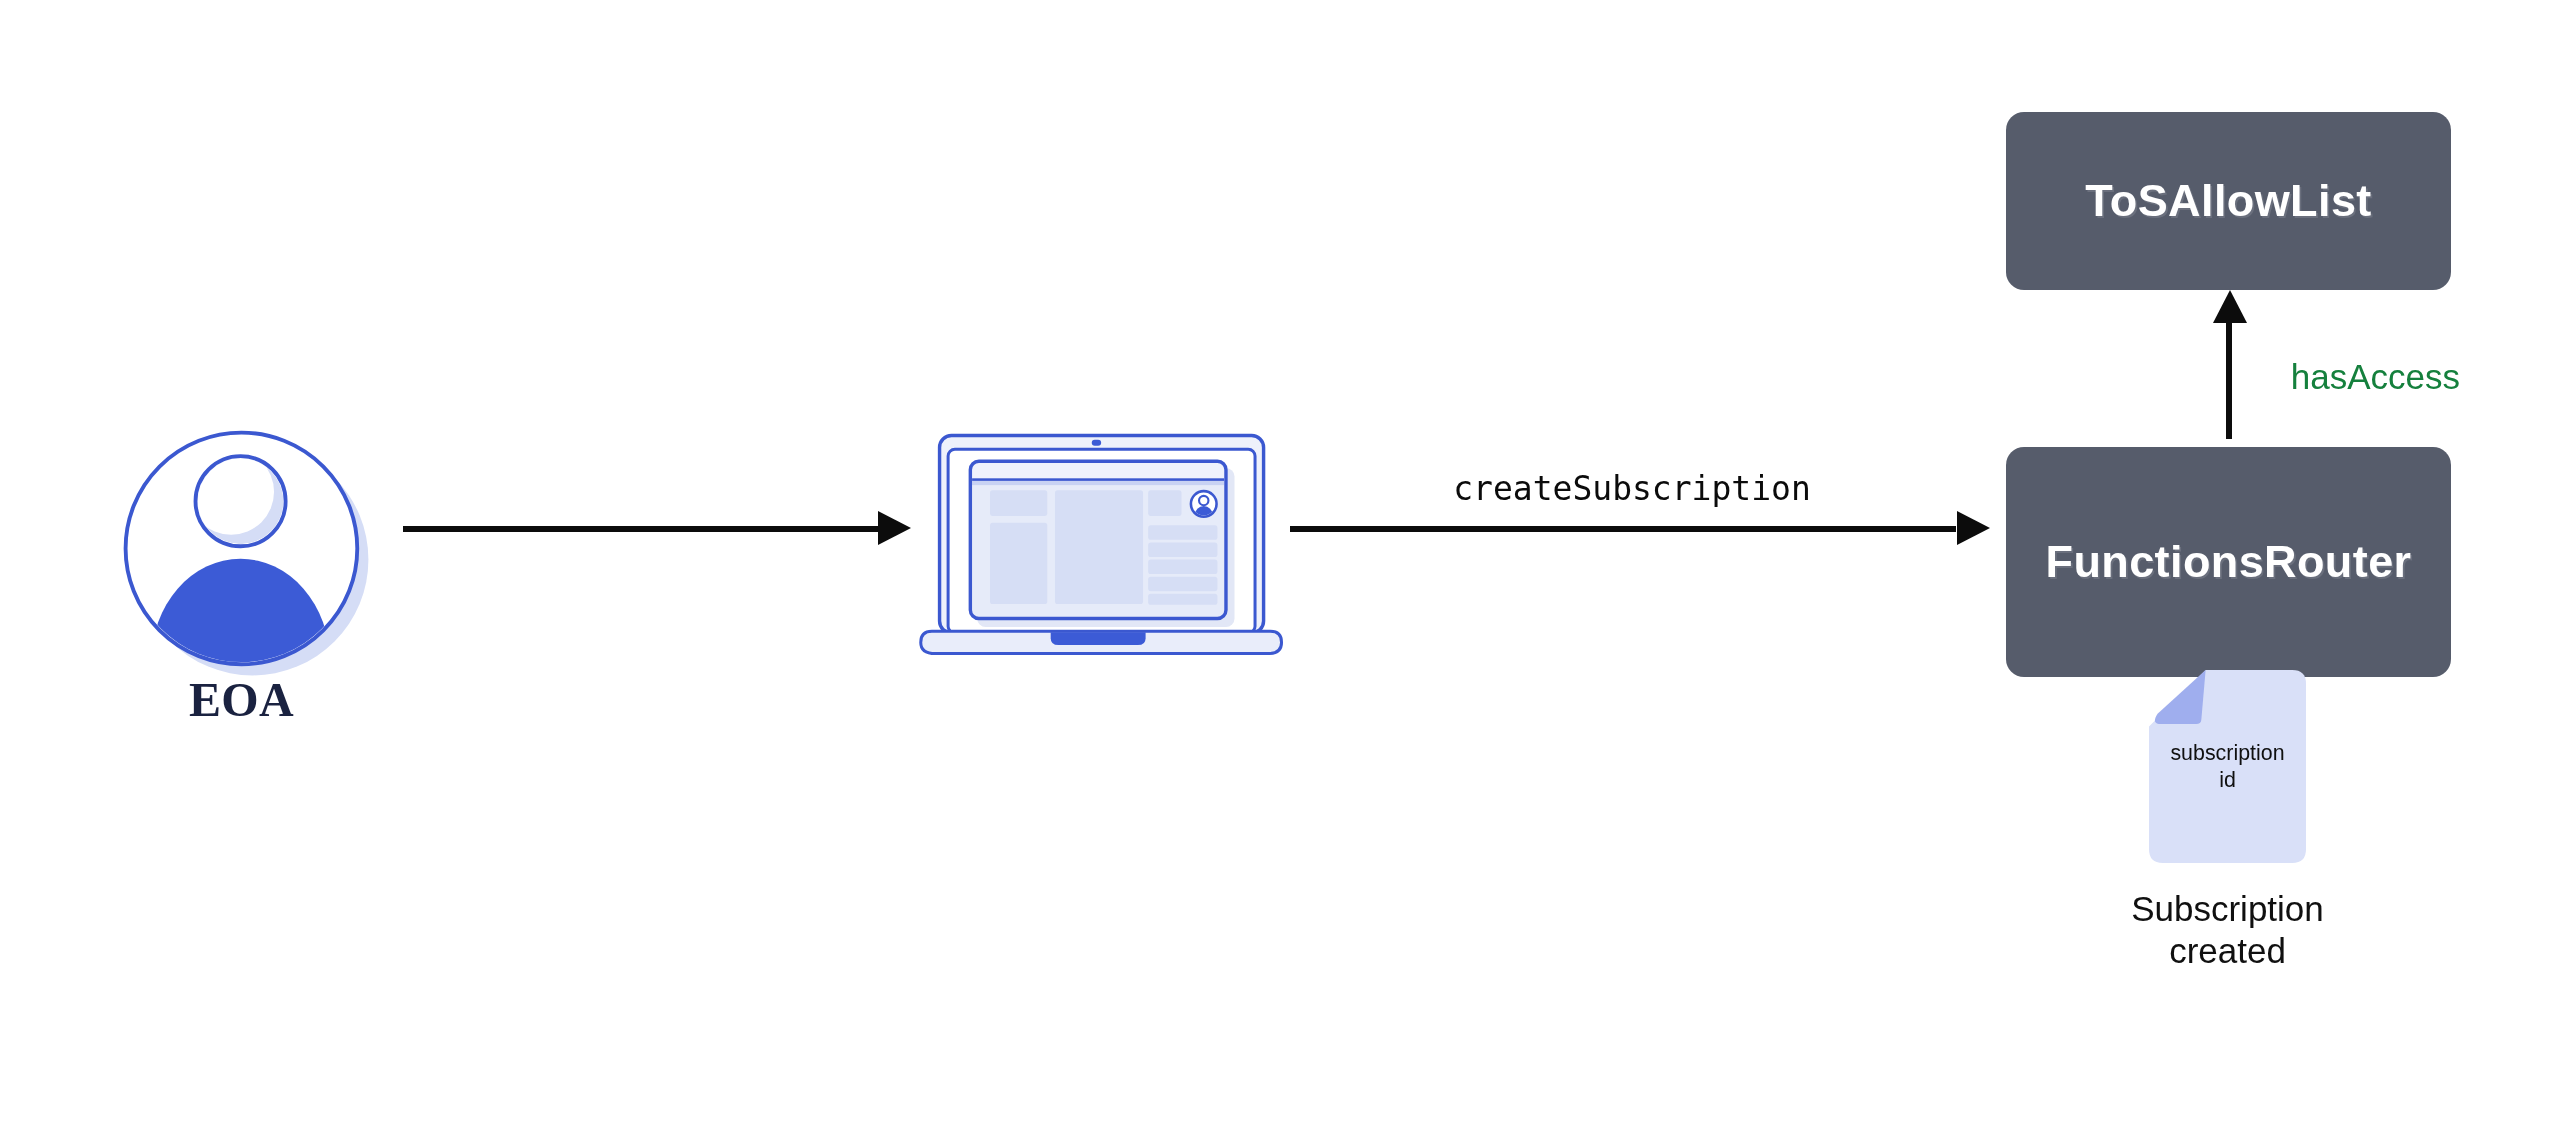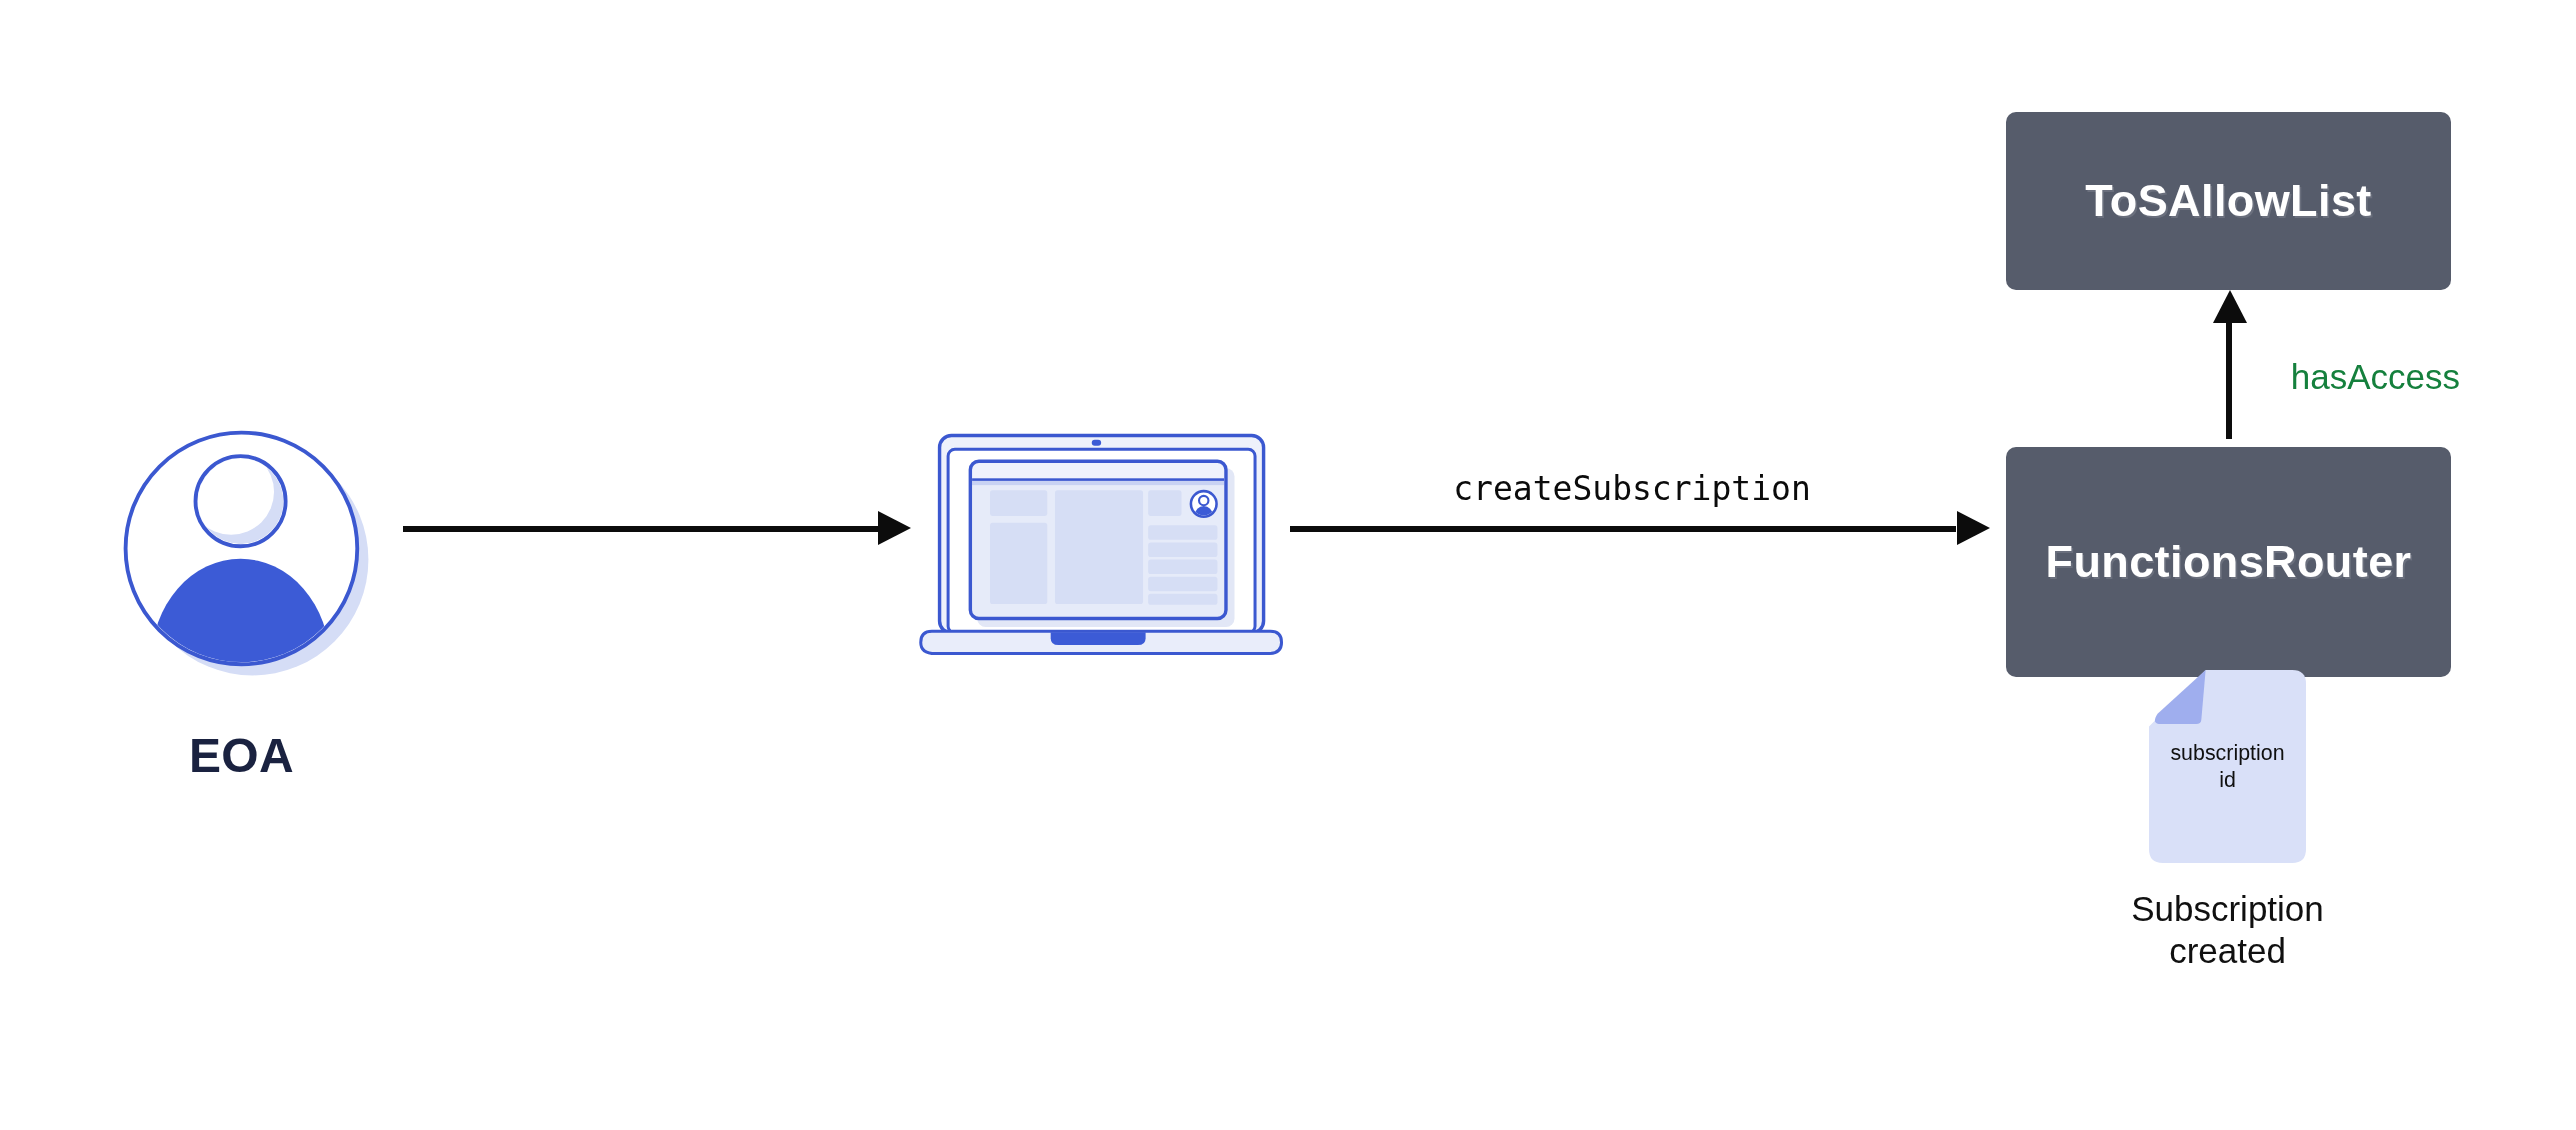--- a/index.html
+++ b/index.html
@@ -12,21 +12,21 @@
     font-family: "Liberation Sans", "DejaVu Sans", sans-serif;
   }
   .abs { position: absolute; }
 
   
   .contract-box {
     position: absolute;
     left: 2006px;
     width: 445px;
     background: #565C6B;
-    border-radius: 10px;
+    border-radius: 18px;
     display: flex;
     align-items: center;
     justify-content: center;
     text-align: right;
   }
   .contract-box .box-label {
     color: #ffffff;
     font-size: 45px;
     font-weight: 700;
     letter-spacing: 0.4px;
@@ -109,21 +109,21 @@
     </g>
     <clipPath id="headclip">
         <circle cx="151" cy="97" r="50"></circle>
       </clipPath>
     <g clip-path="url(#headclip)">
       <circle cx="151" cy="97" r="50" fill="#D5DDF6"></circle>
       <circle cx="140" cy="86" r="50" fill="#FFFFFF"></circle>
     </g>
     <circle cx="151" cy="97" r="52.5" fill="none" stroke="#3B58D0" stroke-width="4.5"></circle>
   </svg>
-  <div class="node-label" style="left:113px; top:728px; width:257px;">EOA</div>
+  <div class="node-label" style="left:113px; top:672px; width:257px;font-family:Liberation Serif, serif;">EOA</div>
 
   <div>
     <div class="arrow-line" style="left:403px; top:526px; width:476px; height:6px;"></div>
     <div class="head-right" style="left:878px; top:511px;"></div>
   </div>
 
   <svg class="abs" style="left:918px; top:433px;" width="368" height="224" viewBox="0 0 430 262">
 
     <rect x="25" y="3" width="379" height="231" rx="14" fill="#EEF1FB" stroke="#3B58D0" stroke-width="4"></rect>
     <rect x="35" y="19" width="359" height="215" rx="8" fill="#FFFFFF" stroke="#3B58D0" stroke-width="3.5"></rect>

